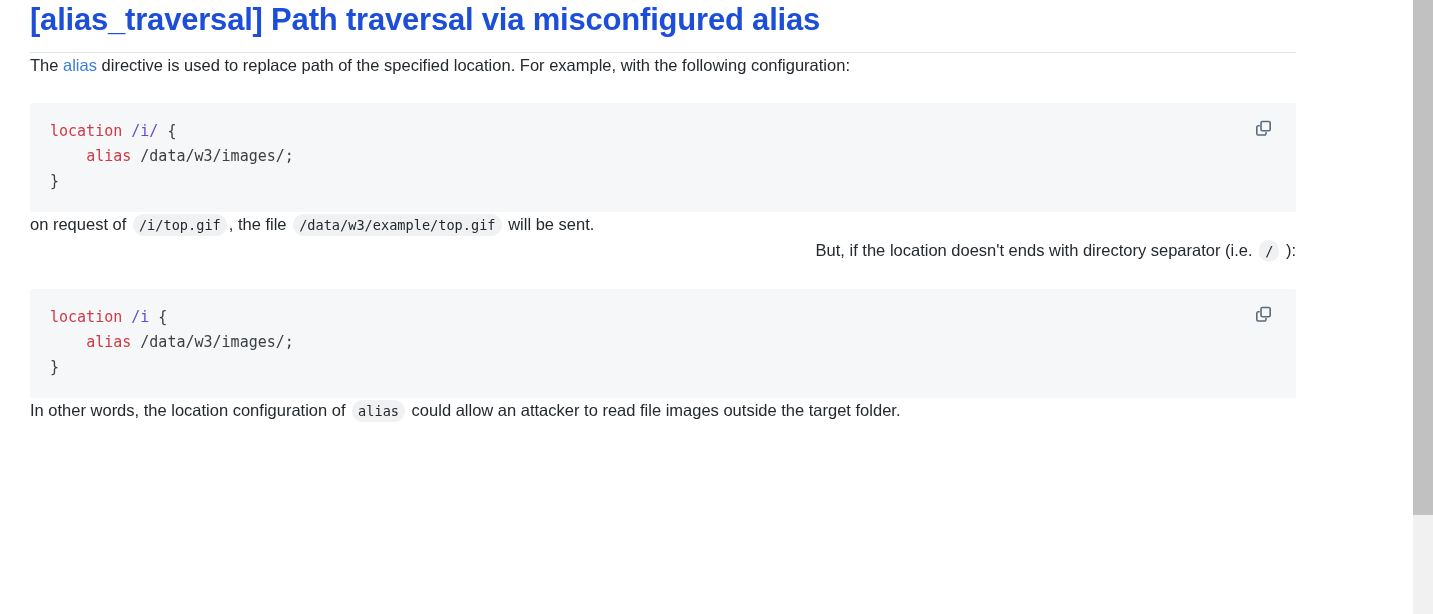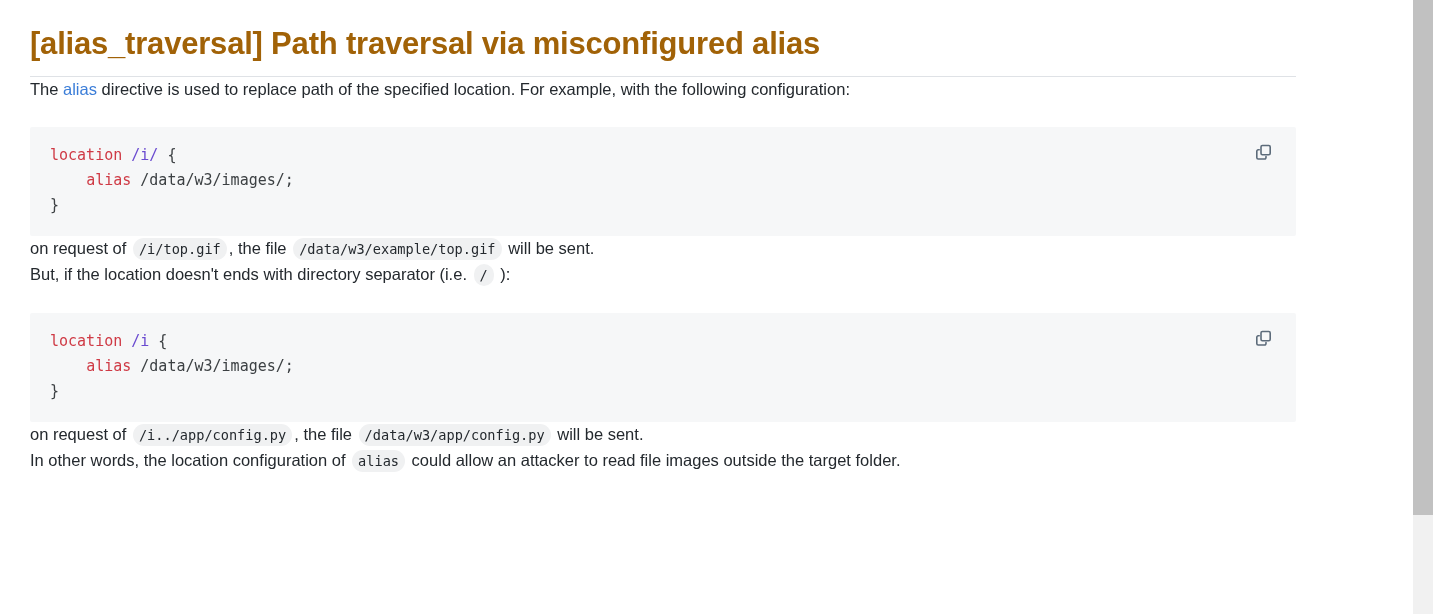--- a/index.html
+++ b/index.html
@@ -38,45 +38,44 @@
 
   .content {
     margin-left: 30px;
     width: 1266px;
   }
 
   
   .page-title {
     font-size: 31px;
     font-weight: 700;
-    color: #a16207;
+    color: #1d4ed8;
     letter-spacing: -0.2px;
     line-height: 1.28;
     margin: 0;
-    padding-top: 24px;
   }
   .title-rule {
     height: 1px;
     background: #dfe2e6;
     width: 1266px;
     margin-top: 12px;
     margin-bottom: 0;
     border: 0;
   }
 
   
   p.para {
     font-size: 16.5px;
     line-height: 1.55;
     color: #24292e;
     margin: 0;
   }
   .p1 { margin-top: 25px; }
   .p2 { margin-top: 24px; }
-  .p3 { margin-top: 26px; }
+  .p3 { margin-top: 26px; text-align: right; }
   .p4 { margin-top: 24px; }
   .p5 { margin-top: 26px; }
 
   a.inline-link {
     color: #3b7dd8;
     text-decoration: none;
   }
 
   code.inline-code {
     font-family: "DejaVu Sans Mono", "Liberation Mono", monospace;
@@ -197,21 +196,20 @@
           <svg width="17" height="17" viewBox="0 0 17 17">
             <rect x="6" y="1.5" width="9.2" height="9.2" rx="1.4" ry="1.4" fill="none" stroke="#5c6b7a" stroke-width="1.6"></rect>
             <path d="M11.0 12.6 v1.0 a1.4 1.4 0 0 1 -1.4 1.4 H3.2 a1.4 1.4 0 0 1 -1.4 -1.4 V7.2 a1.4 1.4 0 0 1 1.4 -1.4 h1.0" fill="none" stroke="#5c6b7a" stroke-width="1.6" stroke-linecap="round"></path>
           </svg>
         </button>
         <pre class="code-pre"><span class="tok-kw">location</span> <span class="tok-path">/i</span><span class="tok-plain"> {</span>
 <span class="tok-plain">    </span><span class="tok-kw">alias</span><span class="tok-plain"> /data/w3/images/;</span>
 <span class="tok-plain">}</span></pre>
       </div>
 
-      <p class="para p4"><span>on request of </span><code class="inline-code">/i../app/config.py</code><span>, the file </span><code class="inline-code">/data/w3/app/config.py</code><span> will be sent.</span></p>
 
       <p class="para p5"><span>In other words, the location configuration of </span><code class="inline-code">alias</code><span> could allow an attacker to read file images outside the target folder.</span></p>
 
     </div>
   </div>
 
   <div class="divider-line"></div>
 
   <div id="scrollbar">
     <div id="scroll-track"></div>

